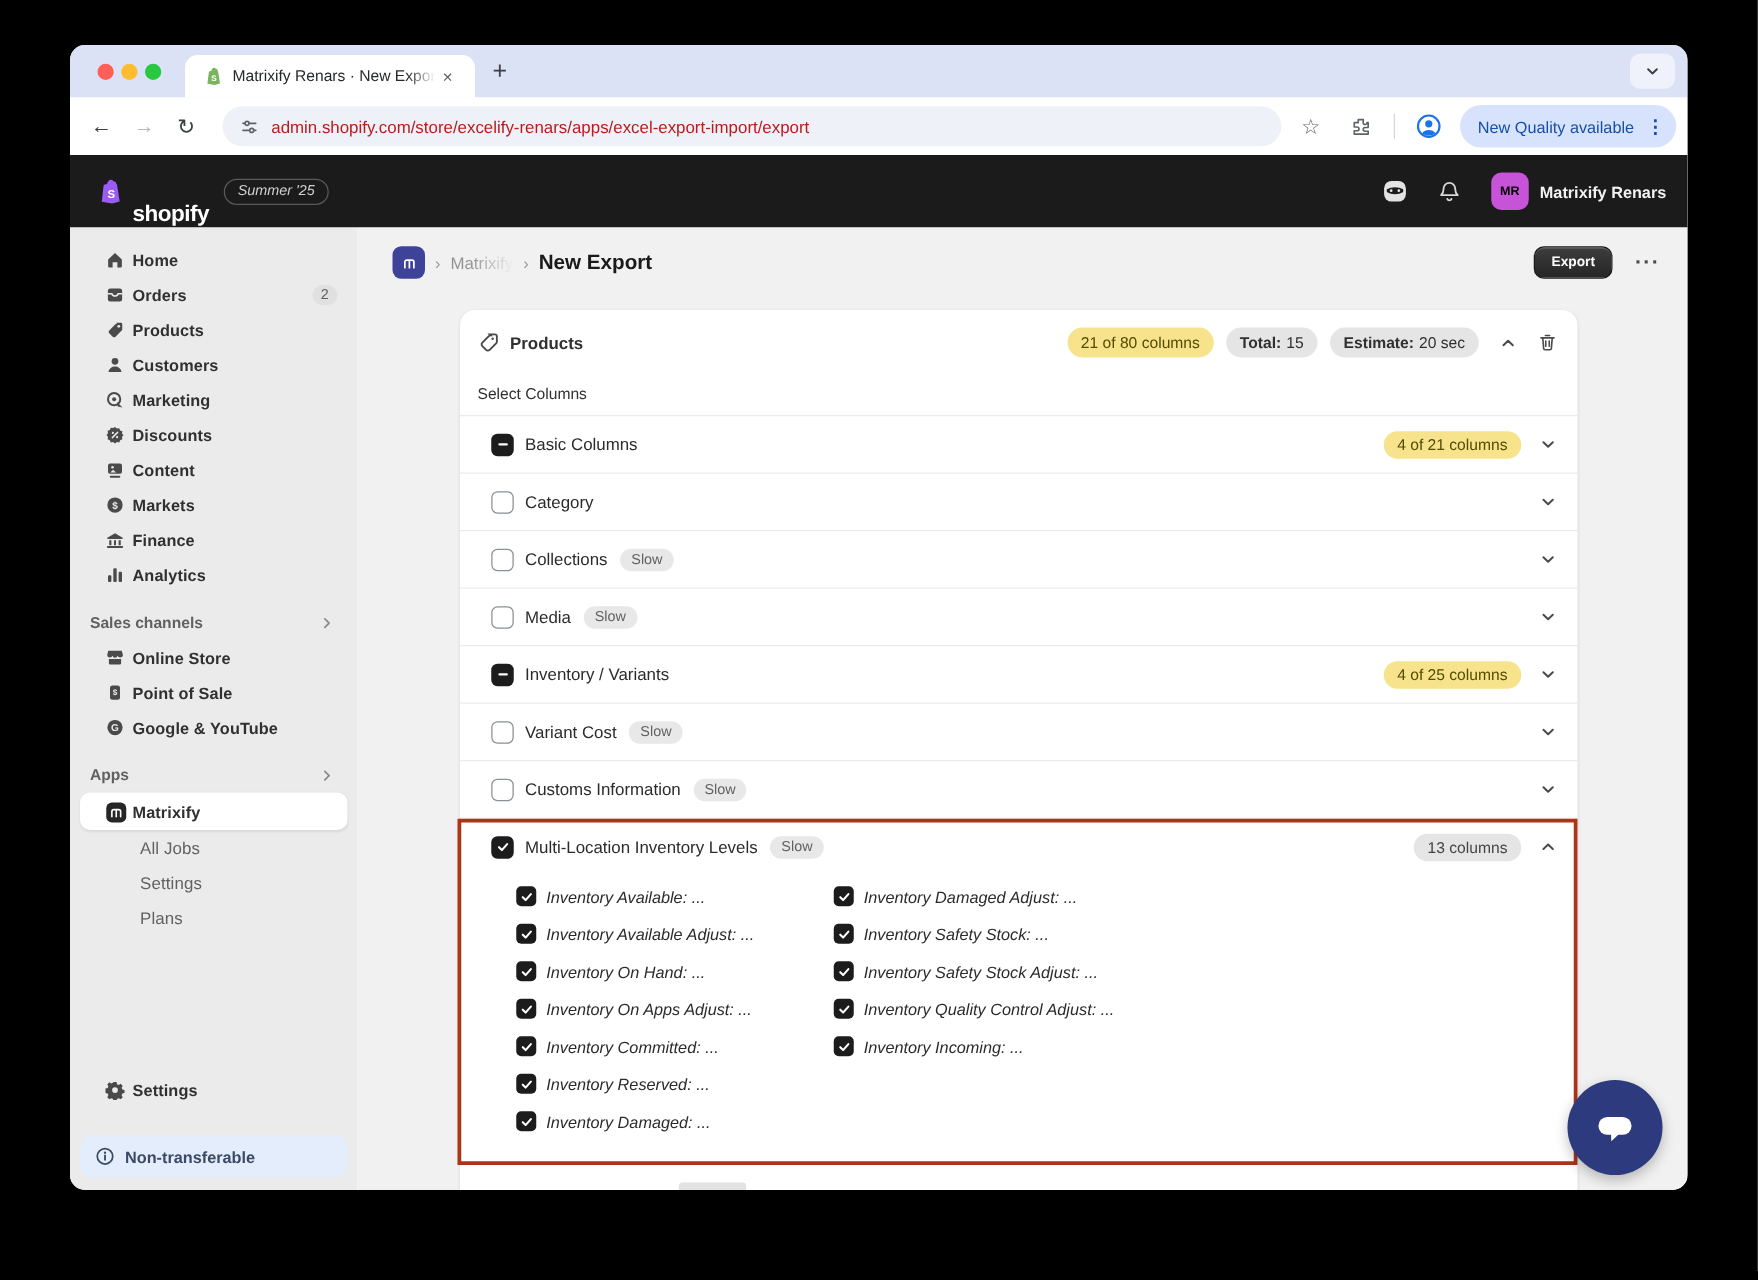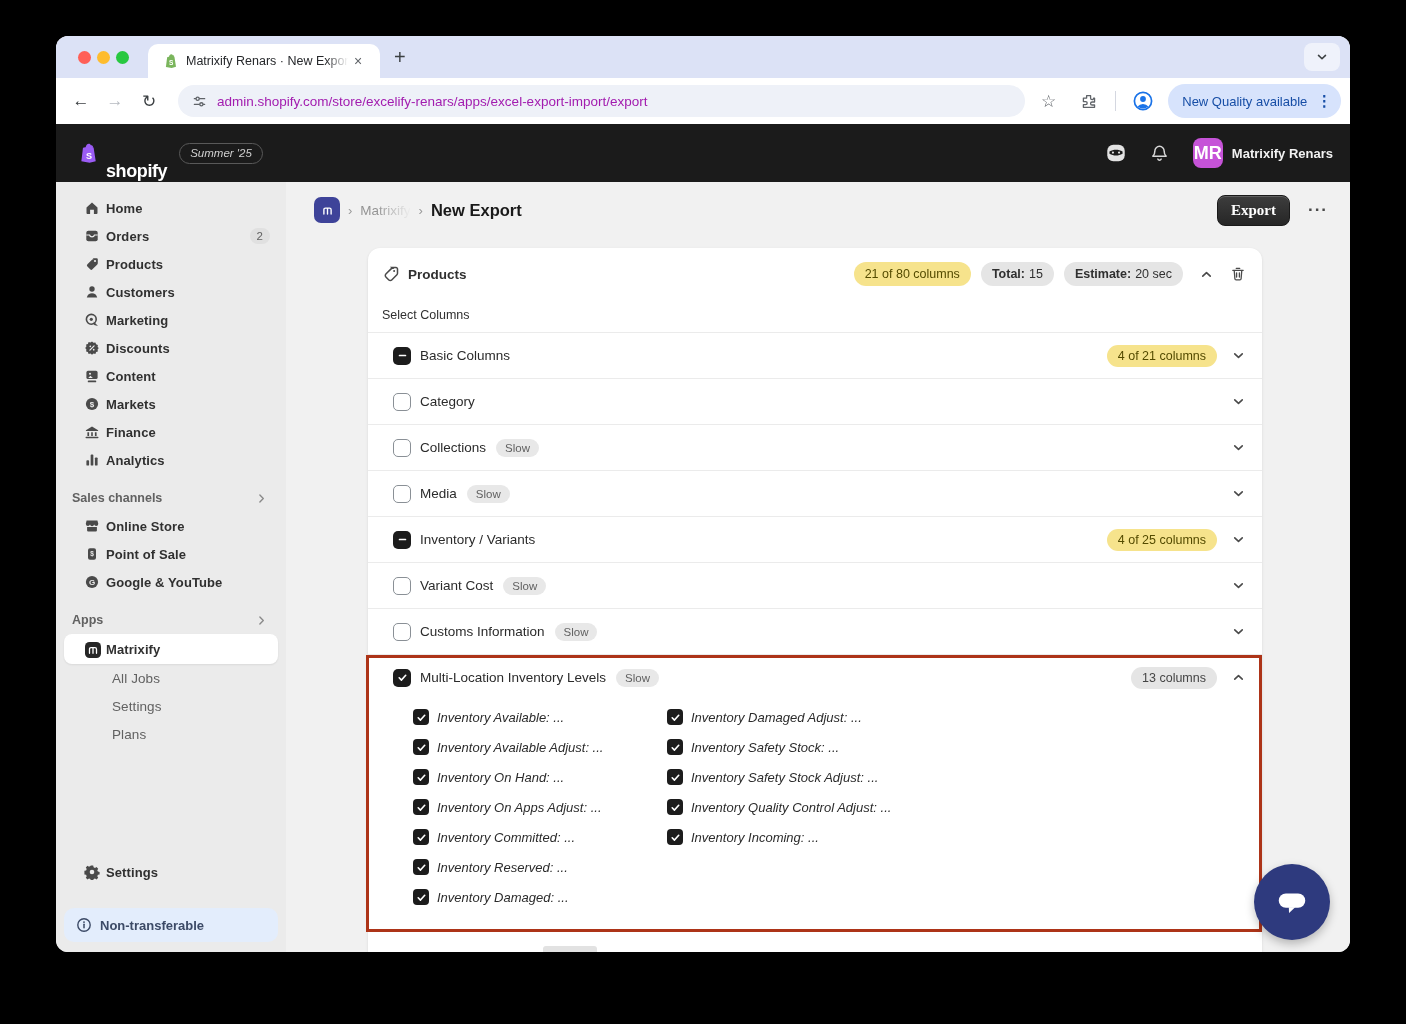--- a/index.html
+++ b/index.html
@@ -17,40 +17,40 @@
   .tab-close { margin-left:6px; font-size:14px; color:#5f6368; line-height:1; }
   .newtab-btn { position:absolute; left:338px; top:10px; font-size:20px; color:#3c4043; font-weight:400; }
   .tabstrip-chev { position:absolute; right:10px; top:7px; width:36px; height:28px; border-radius:8px; background:rgba(255,255,255,.55); display:flex; align-items:center; justify-content:center; }
 
   
   .toolbar { position:absolute; left:0; top:42px; width:100%; height:46px; background:#fff; display:flex; align-items:center; }
   .nav-ic { font-size:17px; color:#3c4043; width:34px; text-align:center; }
   .nav-ic.disabled { color:#b6bac0; }
   .nav-ic.back { margin-left:8px; }
   .urlbar { margin-left:12px; width:847px; height:32px; background:#eef1f8; border-radius:16px; display:flex; align-items:center; padding:0 14px; }
-  .url-text { margin-left:10px; font-size:13.5px; color:#a21caf; white-space:nowrap; }
+  .url-text { margin-left:10px; font-size:13.5px; color:#b91c1c; white-space:nowrap; }
   .tb-star { margin-left:16px; font-size:17px; color:#5f6368; }
   .tb-puzzle { margin-left:24px; }
   .tb-sep { margin-left:18px; width:1px; height:20px; background:#d4d7e0; }
   .tb-profile { margin-left:16px; }
   .update-pill { margin-left:14px; height:34px; background:#d7e3fc; border-radius:17px; display:flex; align-items:center; padding:0 6px 0 14px; }
   .update-text { font-size:13px; color:#174ea6; font-weight:500; }
   .update-dots { margin-left:6px; width:22px; text-align:center; font-size:15px; color:#174ea6; font-weight:700; }
 
   
   .shopbar { position:absolute; left:0; top:88px; width:100%; height:58px; background:#1b1b1b; display:flex; align-items:center; }
   .brand { display:flex; align-items:center; margin-left:20px; }
   .brand-word { margin-left:7px; color:#fff; font-size:18px; font-weight:700; letter-spacing:-.4px;margin-top:36px; }
   .edition-pill { margin-left:12px; border:1px solid #595959; border-radius:12px; padding:3px 10px 4px; font-size:11.5px; font-style:italic; color:#cfcfcf; }
   .searchbox { position:absolute; left:327px; top:11px; width:639px; height:36px; background:#2d2d2d; border:1px solid #474747; border-radius:9px; display:flex; align-items:center; padding:0 8px 0 11px; }
   .search-ph { margin-left:8px; font-size:13.5px; color:#a8a8a8; flex:1; }
   .kbd { width:21px; height:21px; background:#3d3d3d; border-radius:5px; color:#b0b0b0; font-size:11.5px; display:flex; align-items:center; justify-content:center; margin-left:5px; }
   .shop-right { position:absolute; right:17px; top:0; height:58px; display:flex; align-items:center; }
   .sidekick { margin-right:22px; } .bellwrap { margin-right:24px; }
-  .avatar { width:30px; height:30px; border-radius:8px; background:#c653d8; color:#ffffff; font-size:18px; font-weight:700; display:flex; align-items:center; justify-content:center; }
+  .avatar { width:30px; height:30px; border-radius:8px; background:#c653d8; color:#000000; font-size:10px; font-weight:700; display:flex; align-items:center; justify-content:center; }
   .user-name { margin-left:9px; color:#f2f2f2; font-size:13px; font-weight:700; }
 
   
   .body { position:absolute; left:0; top:146px; width:100%; height:770px; display:flex; }
   .sidebar { position:relative; width:230px; height:100%; background:#ebebeb; flex:0 0 230px; padding-top:12px; }
   .nav-item { height:28px; margin:0 8px; border-radius:8px; display:flex; align-items:center; padding:0 8px 0 20px; }
   .nav-item .ic { width:16px; height:16px; flex:0 0 16px; }
   .nav-label { margin-left:6px; font-size:13px; font-weight:700; color:#303030; letter-spacing:.1px; }
   .nav-badge { margin-left:auto; background:#e0e0e0; border-radius:8px; font-size:11.5px; color:#616161; padding:2px 7px; }
   .nav-item.selected { background:#fff; height:30px; box-shadow:0 1px 2px rgba(0,0,0,.08); }
@@ -65,21 +65,21 @@
   .banner-text { margin-left:8px; font-size:13px; font-weight:700; color:#3c4a66; }
 
   .main { position:relative; flex:1; background:#f1f1f1; height:100%; overflow:hidden; }
   .crumb-bar { position:absolute; left:0; top:12px; width:100%; height:32px; display:flex; align-items:center; padding:0 22px 0 28px; }
   .crumb-ic { width:26px; height:26px; border-radius:7px; background:#3e4399; display:flex; align-items:center; justify-content:center; }
   .crumb-sep { margin:0 8px; color:#9a9a9a; font-size:13px; }
   .crumb-app { font-size:13.5px; font-weight:500;
     background:linear-gradient(90deg,#8f8f8f 30%, rgba(143,143,143,0)); -webkit-background-clip:text; background-clip:text; color:transparent; }
   .crumb-current { font-size:16.5px; font-weight:700; color:#1a1a1a; }
   .crumb-right { margin-left:auto; display:flex; align-items:center; gap:18px; }
-  .export-btn { background:linear-gradient(#3d3d3d,#262626); border:1px solid #1a1a1a; box-shadow:inset 0 1px 0 rgba(255,255,255,.18); border-radius:8px; color:#fff; font-size:15px; font-weight:700; padding:6px 13px;font-family:Liberation Serif, serif; }
+  .export-btn { background:linear-gradient(#3d3d3d,#262626); border:1px solid #1a1a1a; box-shadow:inset 0 1px 0 rgba(255,255,255,.18); border-radius:8px; color:#fff; font-size:11px; font-weight:700; padding:6px 13px; }
   .more-dots { color:#4a4a4a; font-size:17px; font-weight:700; letter-spacing:1px; }
 
   
   .card { position:absolute; left:82px; top:66px; width:894px; height:740px; background:#fff; border-radius:12px; box-shadow:0 1px 3px rgba(0,0,0,.1); }
   .card-header { display:flex; align-items:center; height:28px; margin:12px 16px 0 14px; }
   .card-title { margin-left:8px; font-size:13.5px; font-weight:700; color:#303030; }
   .hdr-right { margin-left:auto; display:flex; align-items:center; gap:10px; }
   .pill { height:24px; border-radius:12px; display:flex; align-items:center; padding:0 11px; font-size:12.5px; }
   .pill-yellow { background:#f6e38c; color:#544b00; font-weight:500; }
   .pill-gray { background:#e5e5e5; color:#303030; }

